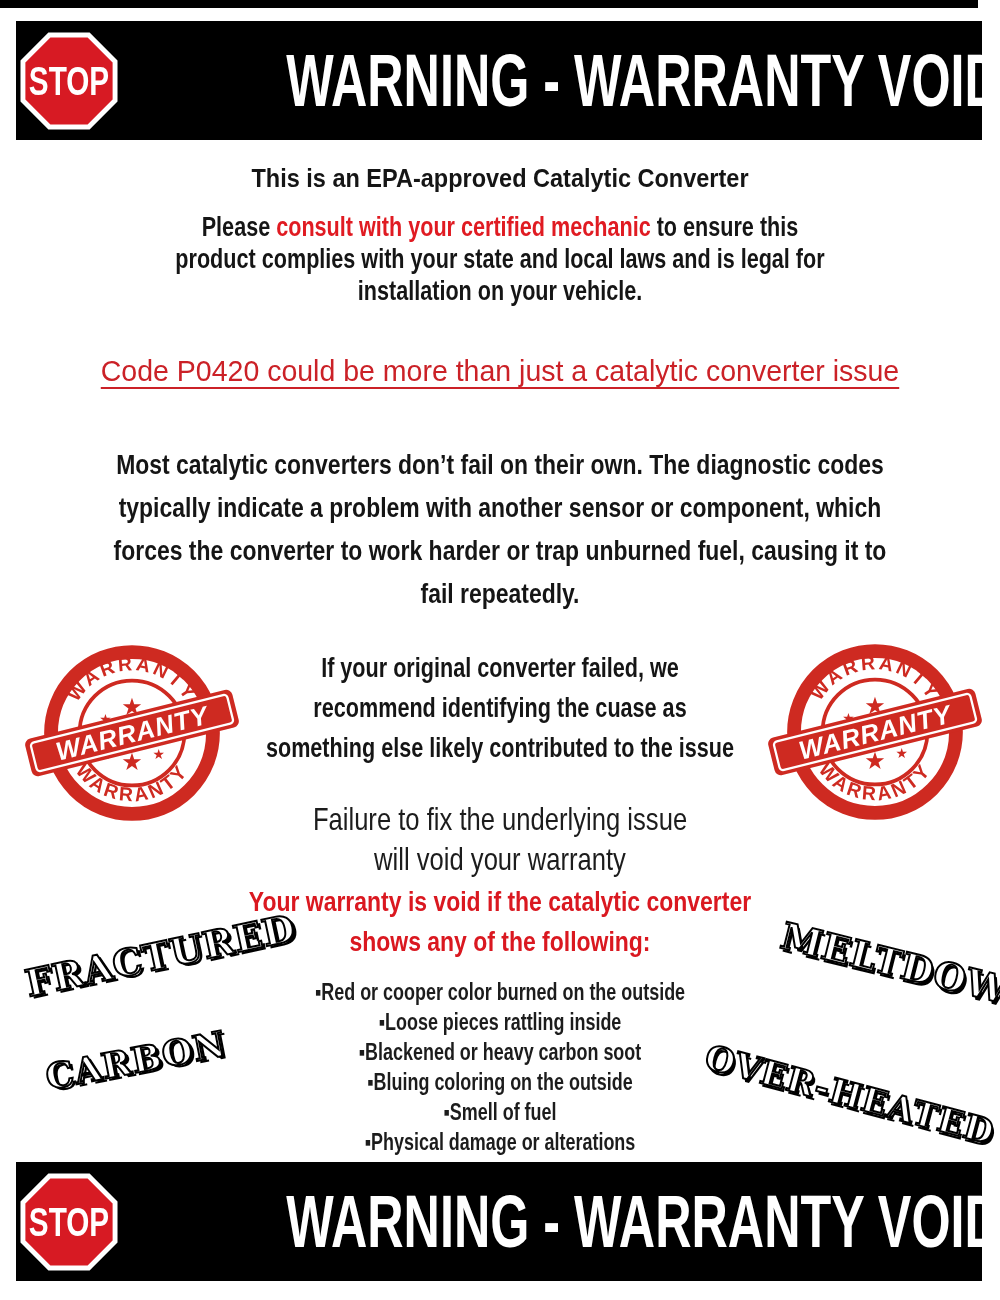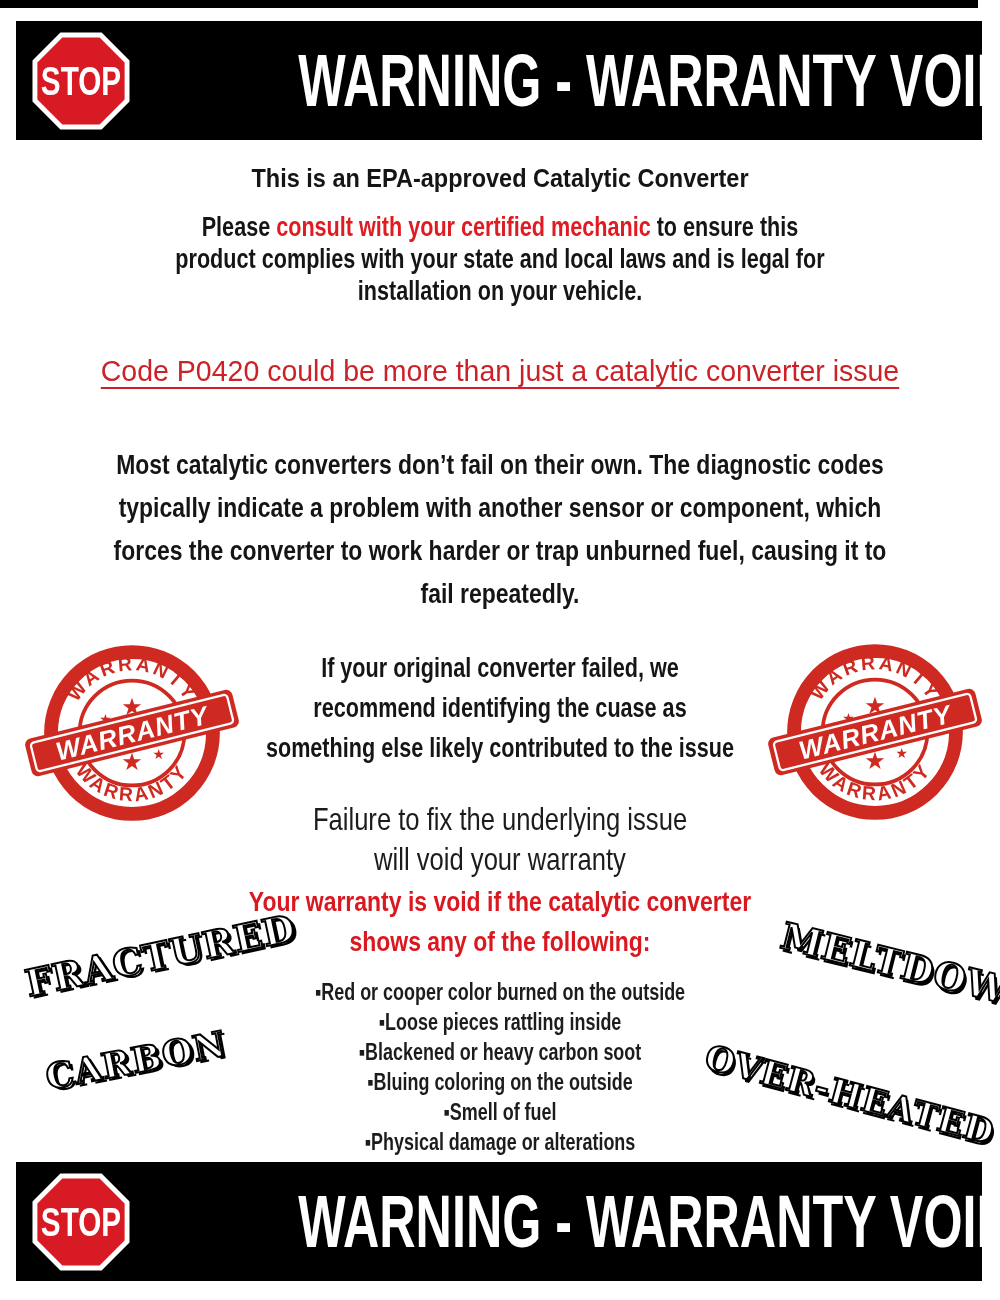--- a/index.html
+++ b/index.html
@@ -6,21 +6,21 @@
   body { background:#ffffff; }
   .page {
     position:relative; width:1000px; height:1300px; background:#ffffff;
     font-family:"Liberation Sans", sans-serif; overflow:hidden;
   }
   .top-strip { position:absolute; left:0; top:0; width:978px; height:8px; background:#000; }
 
   
   .banner {
     position:absolute; left:16px; width:966px; height:119px; background:#000;
-    display:flex; align-items:center; justify-content:space-between; padding:0 16px;
+    display:flex; align-items:center; justify-content:space-between; padding:0 4px;
   }
   .banner-top { top:21px; }
   .banner-bottom { top:1162px; }
   .stop-svg { width:98px; height:98px; flex:0 0 auto; }
   .banner-title {
     flex:1 1 auto; text-align:center; color:#fff; font-weight:bold; font-size:74px;
     transform:scaleX(0.68); white-space:nowrap; letter-spacing:0;
   }
 
   .line { white-space:nowrap; }

